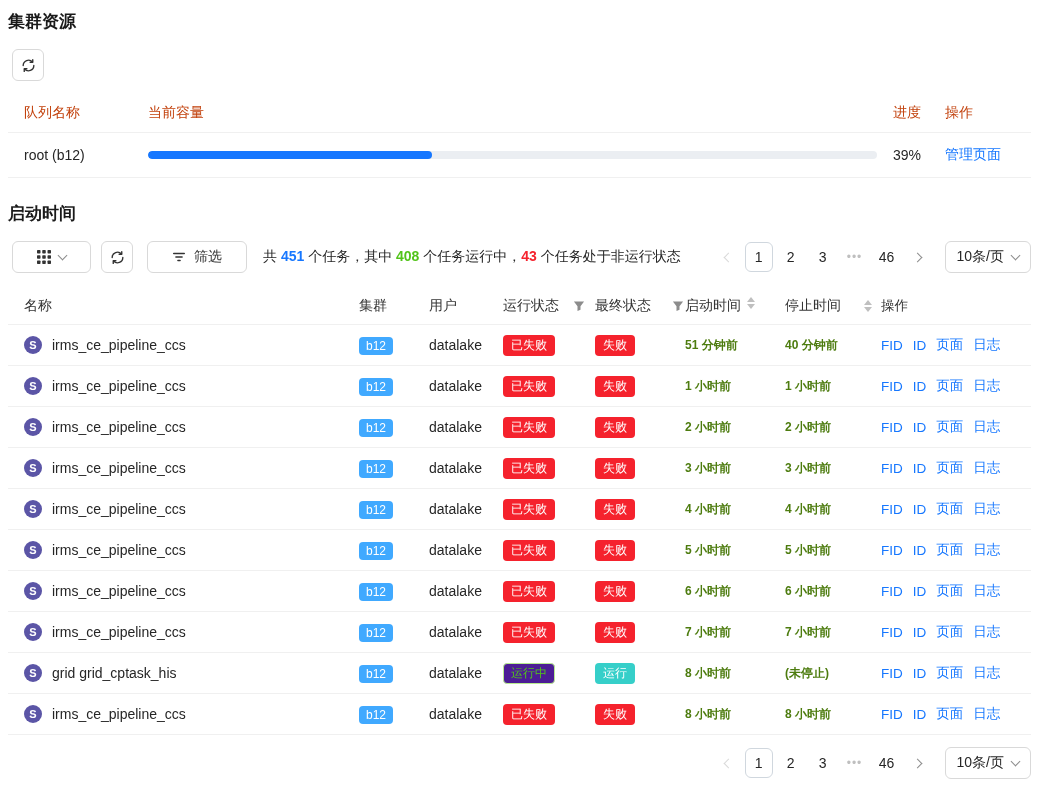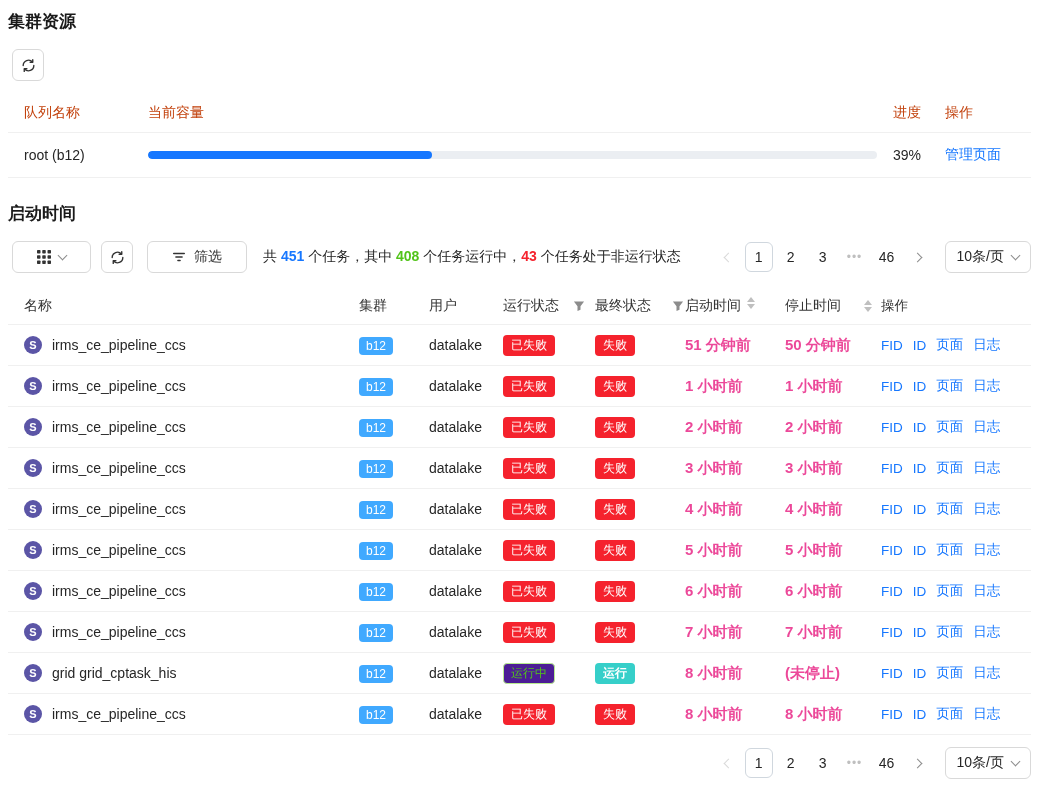--- a/index.html
+++ b/index.html
@@ -68,30 +68,30 @@
     border-bottom:1px solid #f0f0f0; font-weight:500; color:#333; }
   .trow { display:flex; align-items:center; height:41px; border-bottom:1px solid #f0f0f0; }
   .c-name    { flex:1; min-width:0; display:flex; align-items:center; gap:10px; padding-left:16px; }
   .c-cluster { width:70px;  flex:none; }
   .c-user    { width:74px;  flex:none; }
   .c-run     { width:92px;  flex:none; display:flex; align-items:center; gap:14px; }
   .c-final   { width:90px;  flex:none; display:flex; align-items:center; gap:21px; }
   .c-start   { width:100px; flex:none; display:flex; align-items:flex-start; gap:3px; }
   .c-stop    { width:96px;  flex:none; display:flex; align-items:center; gap:20px; }
   .c-actions { width:150px; flex:none; display:flex; align-items:center; gap:10px; font-size:13.5px; }
-  .time { font-weight:700; font-size:15px; color:#ec4899; }
+  .time { font-weight:700; font-size:12px; color:#4d7c0f; }
 
   .avatar { width:18px; height:18px; border-radius:50%; background:#5b55a6; color:#fff;
     font-size:11px; font-weight:700; display:inline-flex; align-items:center;
     justify-content:center; flex:none; }
   .cluster-badge { background:#40a9ff; color:#fff; font-size:12px; padding:2px 7px; border-radius:4px; }
   .pill { font-size:12px; padding:3px 8px; border-radius:4px; display:inline-block; line-height:1.25; }
   .pill-danger { background:#f5222d; color:#fff; }
   .pill-success-light { background:#4c1d95; color:#52c41a; border:1px solid #b7eb8f; padding:2px 7px; }
-  .pill-cyan { background:#36cfc9; color:#fff;font-weight:bold; }
+  .pill-cyan { background:#36cfc9; color:#fff; }
 
   
   .funnel { flex:none; cursor:pointer; }
   .sorter { display:inline-flex; flex-direction:column; margin-left:3px; cursor:pointer; }
   .caret { width:0; height:0; border-left:4px solid transparent; border-right:4px solid transparent; }
   .caret-up { border-bottom:5px solid #bfbfbf; margin-bottom:2px; }
   .caret-down { border-top:5px solid #bfbfbf; }
 
   .bottom-pager-row { display:flex; justify-content:flex-end; margin-top:12px; }
 </style>
@@ -243,21 +243,21 @@
       <span class="cluster-badge">b12</span>
     </div>
     <div class="c-user">datalake</div>
     <div class="c-run">
       <span class="pill pill-danger">已失败</span>
     </div>
     <div class="c-final">
       <span class="pill pill-danger">失败</span>
     </div>
     <div class="c-start time">51 分钟前</div>
-    <div class="c-stop time">50 分钟前</div>
+    <div class="c-stop time">40 分钟前</div>
     <div class="c-actions">
       <a class="link">FID</a>
       <a class="link">ID</a>
       <a class="link">页面</a>
       <a class="link">日志</a>
     </div>
   </div>
 
   <div class="trow">
     <div class="c-name">

